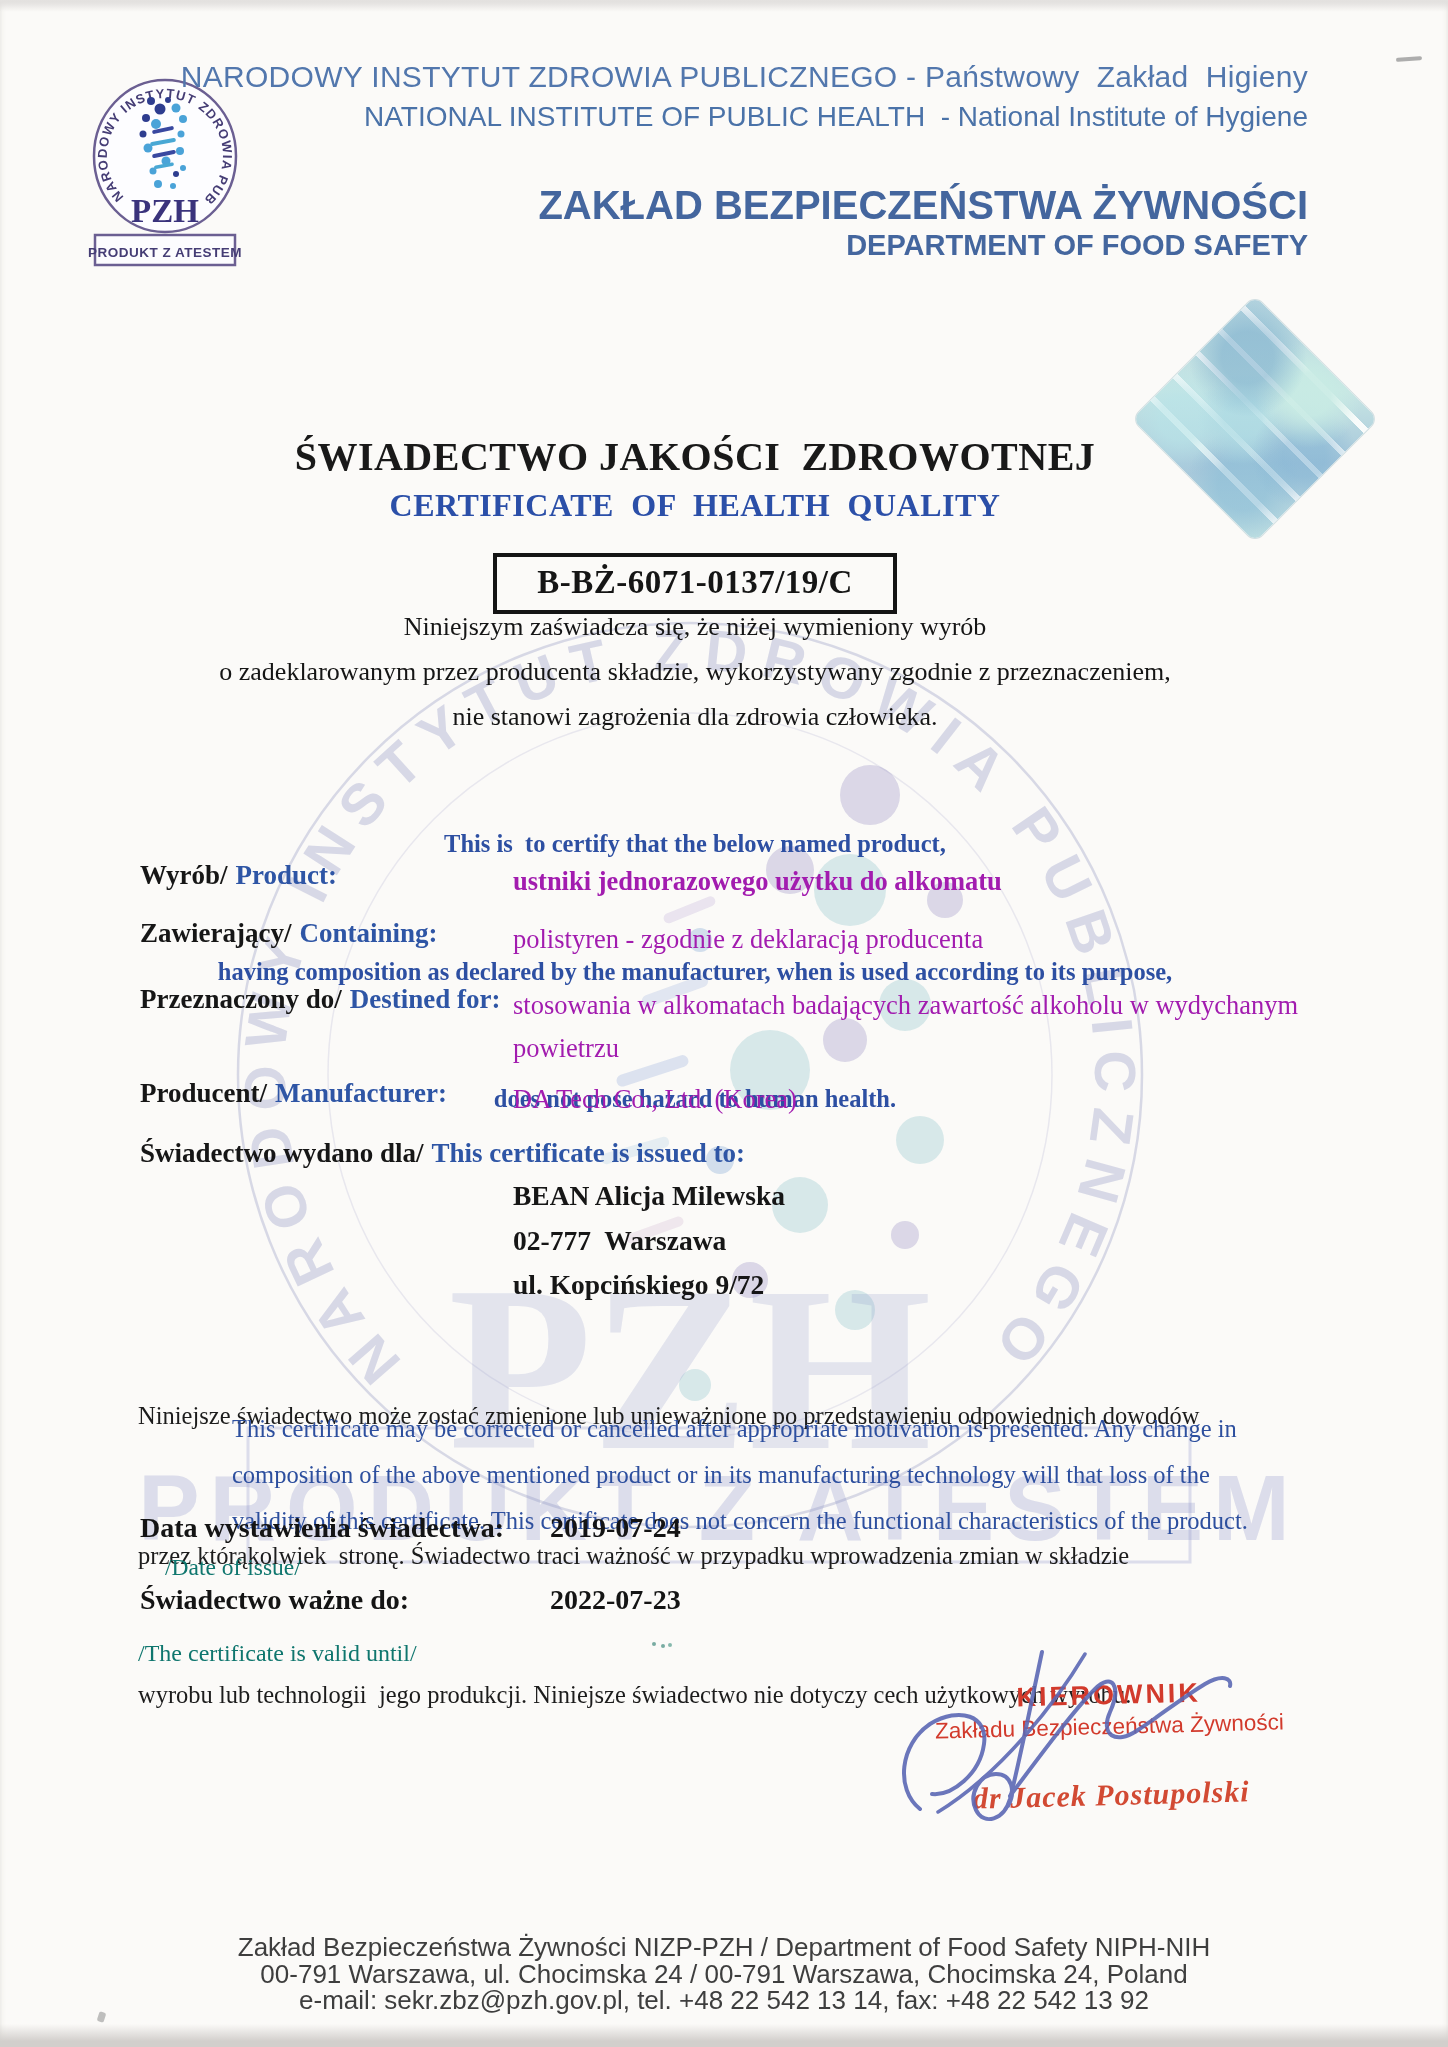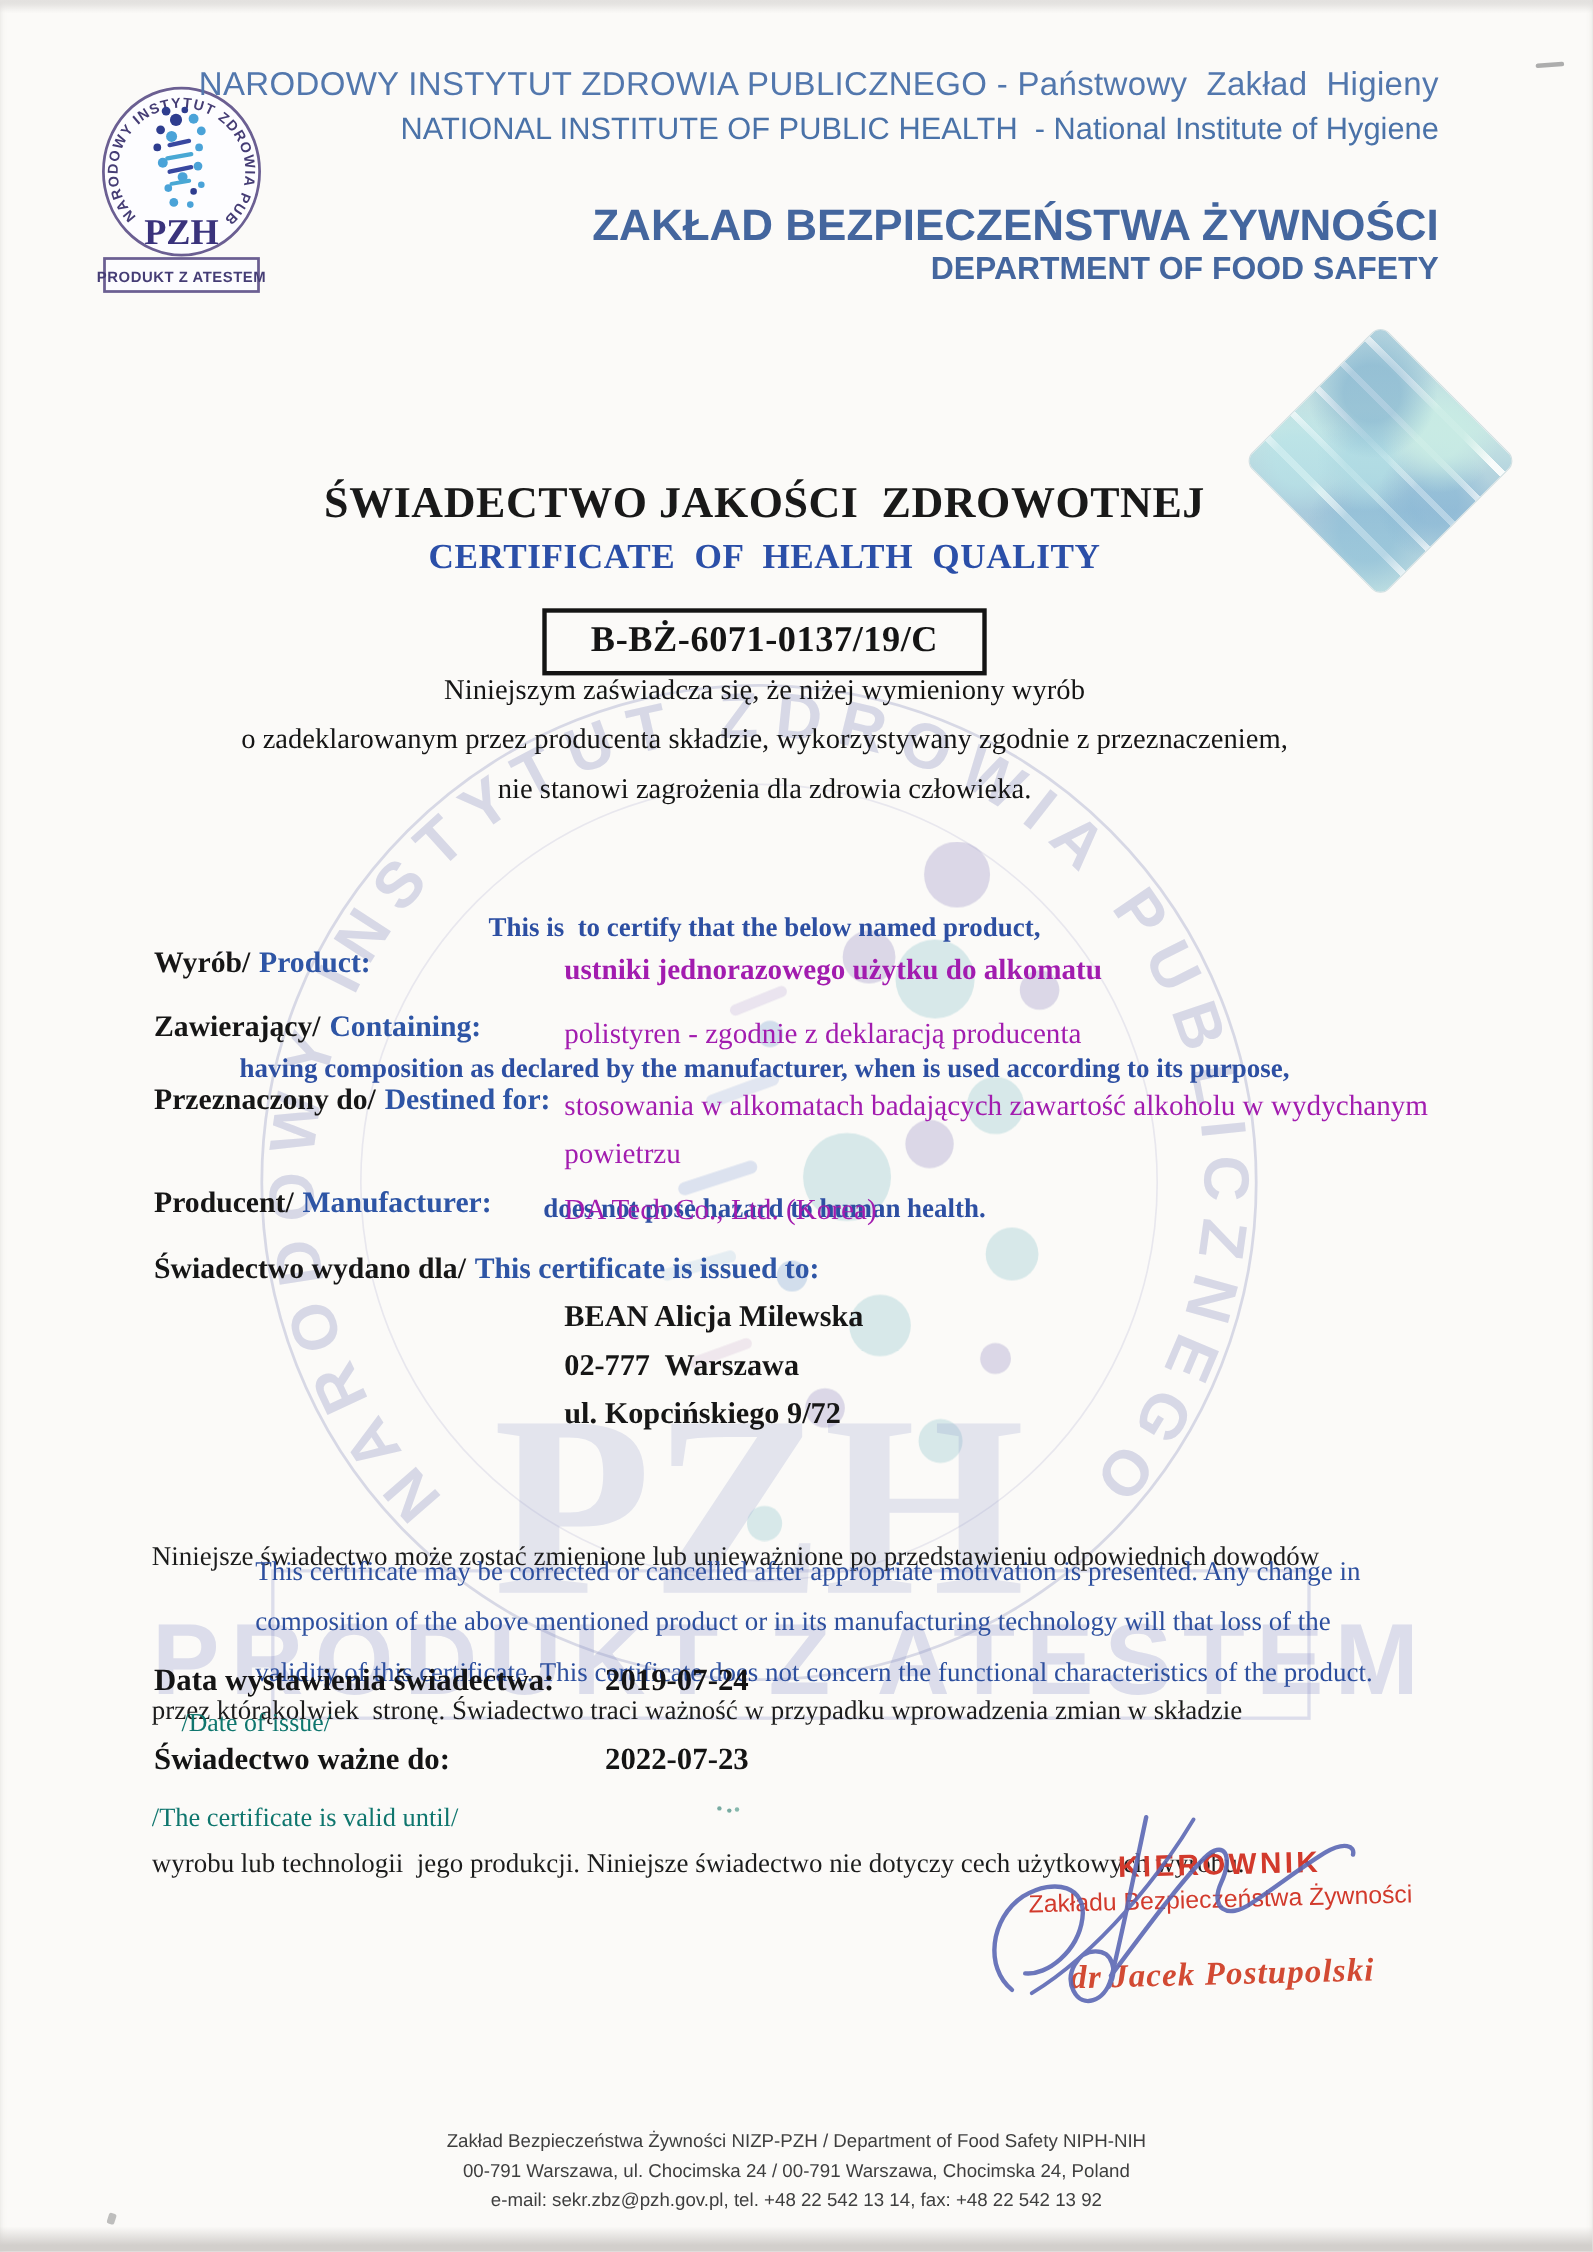--- a/index.html
+++ b/index.html
@@ -71,21 +71,21 @@
            color:#d23a2c; transform:rotate(-1.5deg);
            font-family:"Liberation Sans", sans-serif; }
   .stamp-l1 { font-size:27px; font-weight:700; letter-spacing:3px; }
   .stamp-l2 { font-size:22.5px; margin-top:3px; }
   .stamp-l3 { font-family:"Liberation Serif", serif; font-style:italic; font-weight:700;
               font-size:30px; margin-top:38px; color:#d24a33; letter-spacing:1px; }
   .sig { position:absolute; left:880px; top:1624px; }
 
   
   .footer { position:absolute; left:0; top:1934px; width:1448px; text-align:center;
-            font-family:"Liberation Sans", sans-serif; font-size:17px;
+            font-family:"Liberation Sans", sans-serif; font-size:26px;
             line-height:26.5px; color:#3e3e3e; }
 
   
   .wm { position:absolute; left:0; top:0; pointer-events:none; }
 
   
   .edge-top { position:absolute; left:0; top:0; width:1448px; height:12px;
               background:linear-gradient(#e4e2e0, rgba(251,250,248,0)); }
   .edge-bottom { position:absolute; left:0; top:2024px; width:1448px; height:23px;
               background:linear-gradient(rgba(212,209,206,0), #d2cfcc 75%); }

